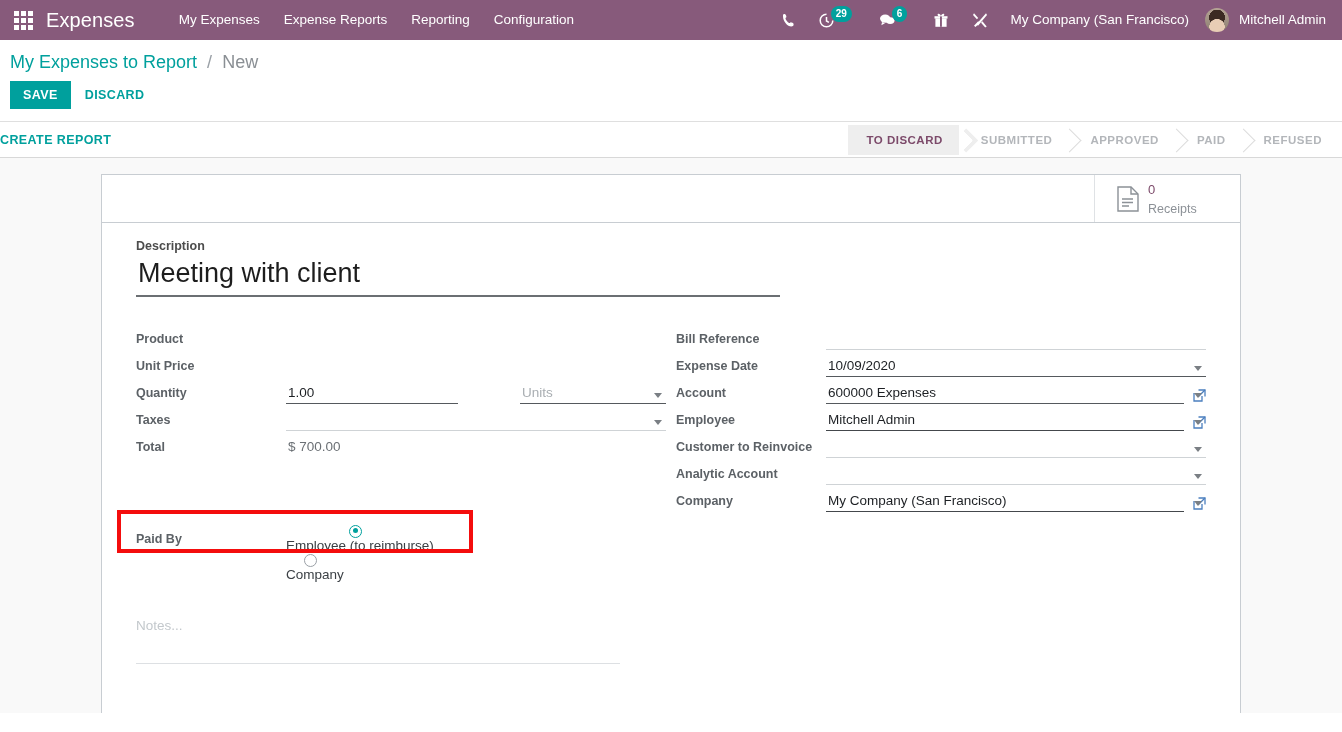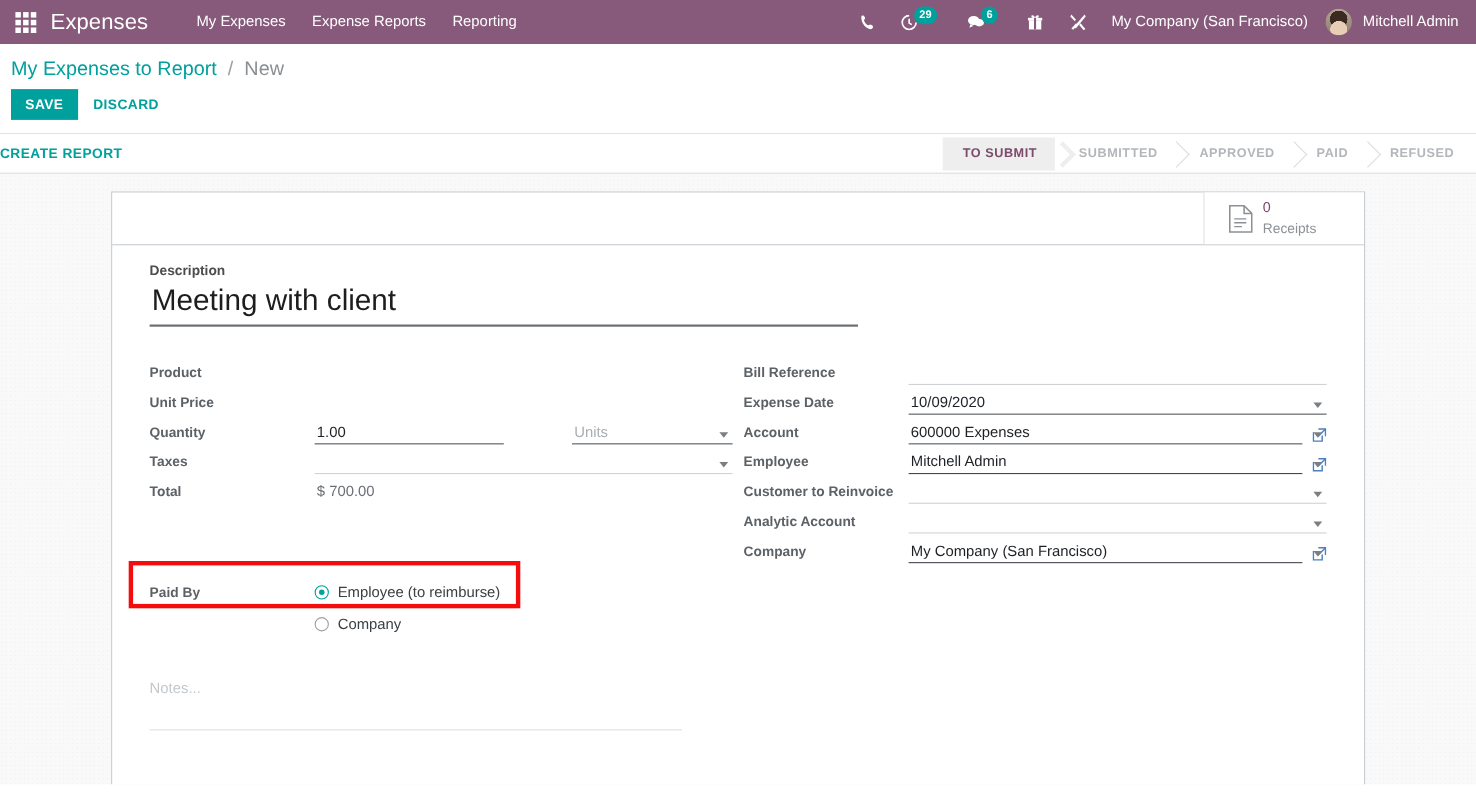--- a/index.html
+++ b/index.html
@@ -343,21 +343,21 @@
     height: 43px;
     border: 4px solid #f40d0d;
     pointer-events: none;
     z-index: 5;
   }
   .radio-row { display: flex; align-items: center; height: 29px; }
   #paidby-label {
     width: 150px; flex: 0 0 150px;
     font-size: 12.5px; font-weight: bold; color: #5c6166;
   }
-  .radio-opt { display: flex; align-items: center; cursor: pointer; }
+  .radio-opt { display: flex; align-items: center; cursor: pointer; flex-direction: column; }
   .radio {
     width: 13px; height: 13px;
     border-radius: 50%;
     border: 1.5px solid #9aa0a6;
     margin-right: 8px;
     background: #ffffff;
     flex: 0 0 auto;
     position: relative;
     cursor: pointer;
   }
@@ -401,20 +401,21 @@
         <i></i>
         <i></i>
         <i></i>
       </div>
   </div>
   <div id="brand">Expenses</div>
 
   <div class="menu-item">My Expenses</div>
   <div class="menu-item">Expense Reports</div>
   <div class="menu-item">Reporting</div>
+  <div class="menu-item">Configuration</div>
 
   <div id="nav-right">
     <div class="sysicon">
       <svg width="13" height="15" viewBox="0 0 13 15">
           <path d="M2 1c1 0 1.6.2 2 1.3.3.9.6 1.6.3 2-.3.4-.9.6-.8 1.3.2 1.4 2.2 3.9 3.6 4.4.6.2.9-.3 1.3-.6.4-.3 1.1 0 2 .4 1 .4 1.2 1 1.2 2 0 .9-1.1 1.7-2.2 1.7C5.5 13.5 1 8.3 1 3.2 1 2 1.1 1 2 1z" fill="#fff"></path>
         </svg>
     </div>
     <div class="sysicon">
       <svg width="15" height="15" viewBox="0 0 15 15">
           <path d="M7.5 1.2A6.3 6.3 0 1 0 13.8 7.5" fill="none" stroke="#fff" stroke-width="1.5"></path>
@@ -461,21 +462,21 @@
   </div>
   <div id="btn-row">
     <button id="save-button">SAVE</button>
     <button id="discard-button">DISCARD</button>
   </div>
 </div>
 
 <div id="statusbar-row">
   <button id="create-report-button">CREATE REPORT</button>
   <div id="statusbar">
-    <div class="st active">TO SUBMIT</div>
+    <div class="st active">TO DISCARD</div>
     <div class="st">SUBMITTED</div>
     <div class="st">APPROVED</div>
     <div class="st">PAID</div>
     <div class="st">REFUSED</div>
   </div>
 </div>
 
 <div id="content">
   <div id="sheet">
 

